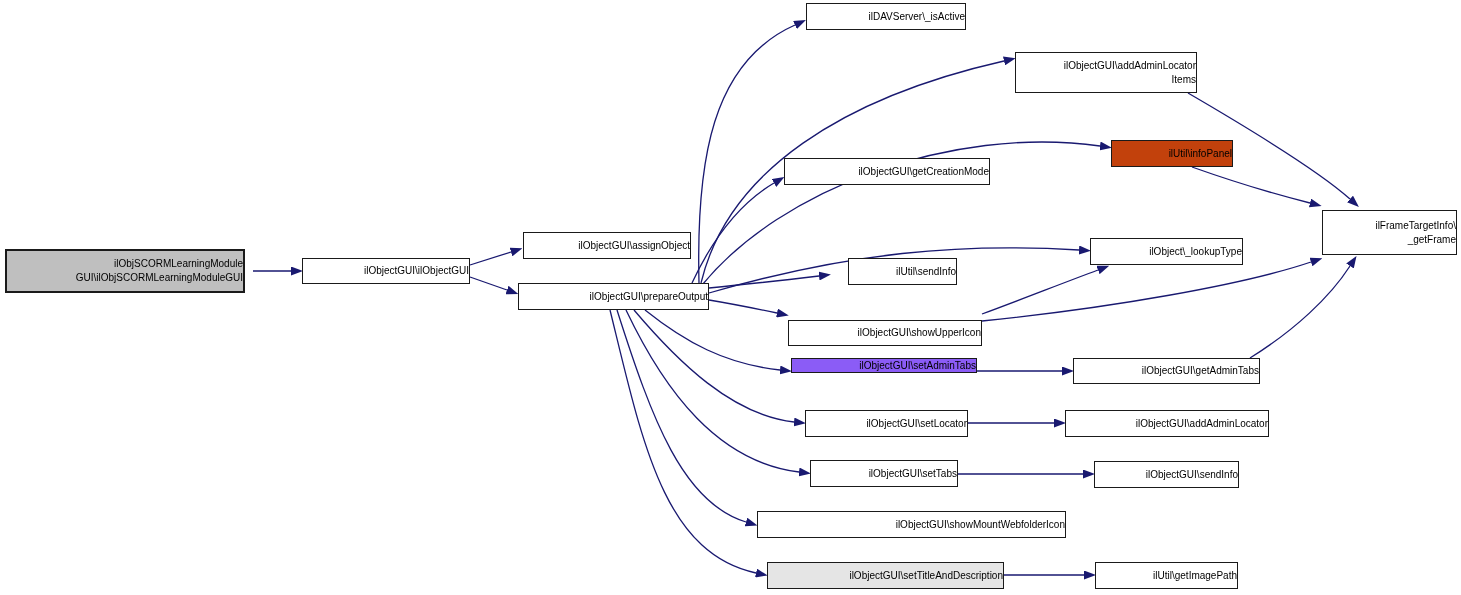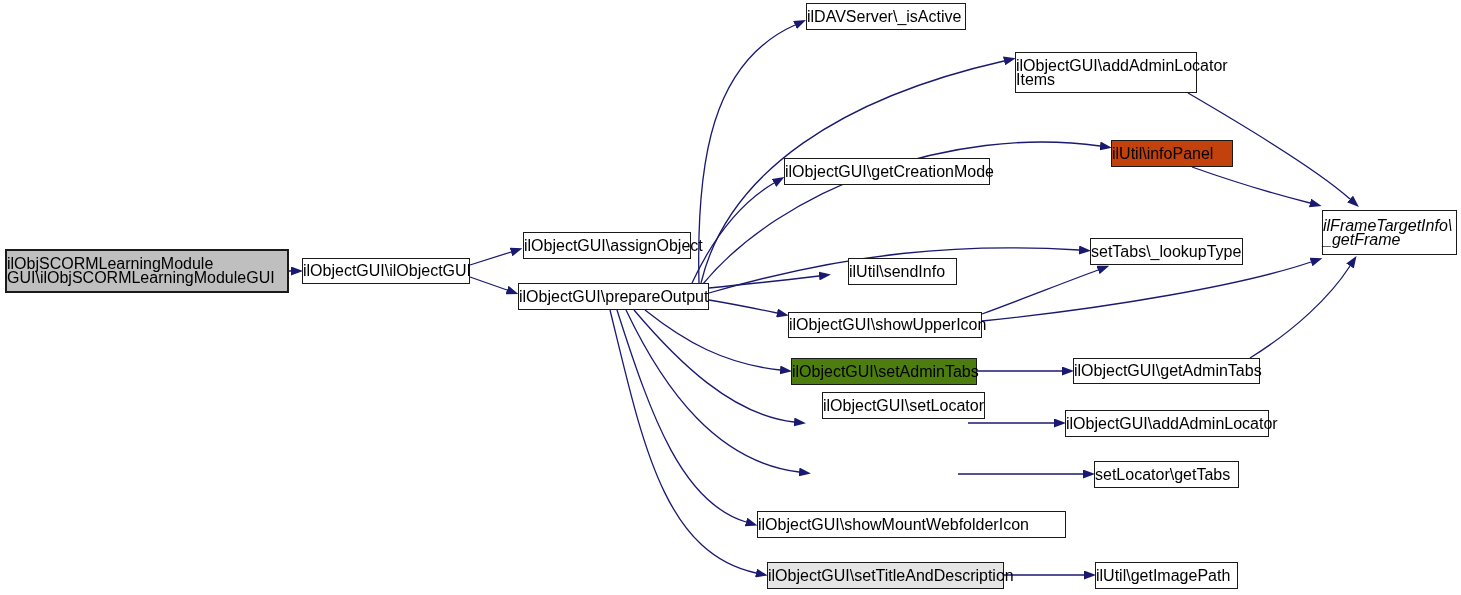--- a/index.html
+++ b/index.html
@@ -11,22 +11,22 @@
     overflow:hidden;
   }
   .canvas svg{position:absolute;left:0;top:0;}
   #nodes{position:absolute;left:0;top:0;width:100%;height:100%;}
   .node{
     position:absolute;
     box-sizing:border-box;
     background:#ffffff;
     border:1px solid #1a1a1a;
     display:flex;flex-direction:column;
-    align-items:flex-start;justify-content:center;
-    font-size:16px;line-height:14px;
+    align-items:flex-end;justify-content:center;
+    font-size:10px;line-height:14px;
     color:#000000;
     white-space:nowrap;
     text-align:center;
   }
   .node.root{
     background:#bfbfbf;
     border-width:2px;
   }
   .node span{display:block;}
 </style>
@@ -61,21 +61,21 @@
         <path d="M982,314 C1020,300 1063,283 1098,270" stroke="#191970" stroke-width="1.3" fill="none" marker-end="url(#arrowhead)"></path>
         <path d="M982,321 C1110,308 1243,285 1311,262" stroke="#191970" stroke-width="1.3" fill="none" marker-end="url(#arrowhead)"></path>
         <path d="M977,371 L1062,371" stroke="#191970" stroke-width="1.3" fill="none" marker-end="url(#arrowhead)"></path>
         <path d="M1250,358 C1295,330 1330,297 1350,266" stroke="#191970" stroke-width="1.3" fill="none" marker-end="url(#arrowhead)"></path>
         <path d="M968,423 L1054,423" stroke="#191970" stroke-width="1.3" fill="none" marker-end="url(#arrowhead)"></path>
         <path d="M958,474 L1083,474" stroke="#191970" stroke-width="1.3" fill="none" marker-end="url(#arrowhead)"></path>
         <path d="M1004,575 L1084,575" stroke="#191970" stroke-width="1.3" fill="none" marker-end="url(#arrowhead)"></path>
       </g>
   </svg>
   <div id="nodes">
-      <div class="node root" style="left: 5px; top: 249px; width: 284px; height: 44px; background: rgb(191, 191, 191); border-color: rgb(26, 26, 26); color: rgb(0, 0, 0);">
+      <div class="node root" style="left: 5px; top: 249px; width: 240px; height: 44px; background: rgb(191, 191, 191); border-color: rgb(26, 26, 26); color: rgb(0, 0, 0);">
         <span>ilObjSCORMLearningModule</span>
         <span>GUI\ilObjSCORMLearningModuleGUI</span>
       </div>
       <div class="node" style="left: 302px; top: 258px; width: 168px; height: 26px; background: rgb(255, 255, 255); border-color: rgb(26, 26, 26); color: rgb(0, 0, 0);">
         <span>ilObjectGUI\ilObjectGUI</span>
       </div>
       <div class="node" style="left: 523px; top: 232px; width: 168px; height: 27px; background: rgb(255, 255, 255); border-color: rgb(26, 26, 26); color: rgb(0, 0, 0);">
         <span>ilObjectGUI\assignObject</span>
       </div>
       <div class="node" style="left: 518px; top: 283px; width: 191px; height: 27px; background: rgb(255, 255, 255); border-color: rgb(26, 26, 26); color: rgb(0, 0, 0);">
@@ -87,47 +87,50 @@
       <div class="node" style="left: 1015px; top: 52px; width: 182px; height: 41px; background: rgb(255, 255, 255); border-color: rgb(26, 26, 26); color: rgb(0, 0, 0);">
         <span>ilObjectGUI\addAdminLocator</span>
         <span>Items</span>
       </div>
       <div class="node" style="left: 784px; top: 158px; width: 206px; height: 27px; background: rgb(255, 255, 255); border-color: rgb(26, 26, 26); color: rgb(0, 0, 0);">
         <span>ilObjectGUI\getCreationMode</span>
       </div>
       <div class="node" style="left: 1111px; top: 140px; width: 122px; height: 27px; background: #c2410c; border-color: rgb(26, 26, 26); color: rgb(0, 0, 0);">
         <span>ilUtil\infoPanel</span>
       </div>
-      <div class="node" style="left: 1322px; top: 210px; width: 135px; height: 45px; background: rgb(255, 255, 255); border-color: rgb(26, 26, 26); color: rgb(0, 0, 0); font-style: italic;">
+      <div class="node" style="left: 1322px; top: 210px; width: 135px; height: 45px; background: rgb(255, 255, 255); border-color: rgb(26, 26, 26); color: rgb(0, 0, 0);">
         <span>ilFrameTargetInfo\</span>
         <span>_getFrame</span>
       </div>
       <div class="node" style="left: 1090px; top: 238px; width: 153px; height: 27px; background: rgb(255, 255, 255); border-color: rgb(26, 26, 26); color: rgb(0, 0, 0);">
-        <span>setTabs\_lookupType</span>
+        <span>ilObject\_lookupType</span>
       </div>
       <div class="node" style="left: 848px; top: 258px; width: 109px; height: 27px; background: rgb(255, 255, 255); border-color: rgb(26, 26, 26); color: rgb(0, 0, 0);">
         <span>ilUtil\sendInfo</span>
       </div>
-      <div class="node" style="left: 788px; top: 312px; width: 194px; height: 26px; background: rgb(255, 255, 255); border-color: rgb(26, 26, 26); color: rgb(0, 0, 0);">
+      <div class="node" style="left: 788px; top: 320px; width: 194px; height: 26px; background: rgb(255, 255, 255); border-color: rgb(26, 26, 26); color: rgb(0, 0, 0);">
         <span>ilObjectGUI\showUpperIcon</span>
       </div>
-      <div class="node" style="left: 791px; top: 358px; width: 186px; height: 27px; background: #4d7c0f; border-color: rgb(26, 26, 26); color: rgb(0, 0, 0);">
+      <div class="node" style="left: 791px; top: 358px; width: 186px; height: 15px; background: #8b5cf6; border-color: rgb(26, 26, 26); color: rgb(0, 0, 0);">
         <span>ilObjectGUI\setAdminTabs</span>
       </div>
       <div class="node" style="left: 1073px; top: 358px; width: 187px; height: 26px; background: rgb(255, 255, 255); border-color: rgb(26, 26, 26); color: rgb(0, 0, 0);">
         <span>ilObjectGUI\getAdminTabs</span>
       </div>
-      <div class="node" style="left: 805px; top: 392px; width: 163px; height: 27px; background: rgb(255, 255, 255); border-color: rgb(26, 26, 26); color: rgb(0, 0, 0); margin-left: 17px;">
+      <div class="node" style="left: 805px; top: 410px; width: 163px; height: 27px; background: rgb(255, 255, 255); border-color: rgb(26, 26, 26); color: rgb(0, 0, 0);">
         <span>ilObjectGUI\setLocator</span>
       </div>
       <div class="node" style="left: 1065px; top: 410px; width: 204px; height: 27px; background: rgb(255, 255, 255); border-color: rgb(26, 26, 26); color: rgb(0, 0, 0);">
         <span>ilObjectGUI\addAdminLocator</span>
       </div>
+      <div class="node" style="left: 810px; top: 460px; width: 148px; height: 27px; background: rgb(255, 255, 255); border-color: rgb(26, 26, 26); color: rgb(0, 0, 0);">
+        <span>ilObjectGUI\setTabs</span>
+      </div>
       <div class="node" style="left: 1094px; top: 461px; width: 145px; height: 27px; background: rgb(255, 255, 255); border-color: rgb(26, 26, 26); color: rgb(0, 0, 0);">
-        <span>setLocator\getTabs</span>
+        <span>ilObjectGUI\sendInfo</span>
       </div>
       <div class="node" style="left: 757px; top: 511px; width: 309px; height: 27px; background: rgb(255, 255, 255); border-color: rgb(26, 26, 26); color: rgb(0, 0, 0);">
         <span>ilObjectGUI\showMountWebfolderIcon</span>
       </div>
       <div class="node" style="left: 767px; top: 562px; width: 237px; height: 27px; background: #e5e5e5; border-color: rgb(26, 26, 26); color: rgb(0, 0, 0);">
         <span>ilObjectGUI\setTitleAndDescription</span>
       </div>
       <div class="node" style="left: 1095px; top: 562px; width: 143px; height: 27px; background: rgb(255, 255, 255); border-color: rgb(26, 26, 26); color: rgb(0, 0, 0);">
         <span>ilUtil\getImagePath</span>
       </div>

